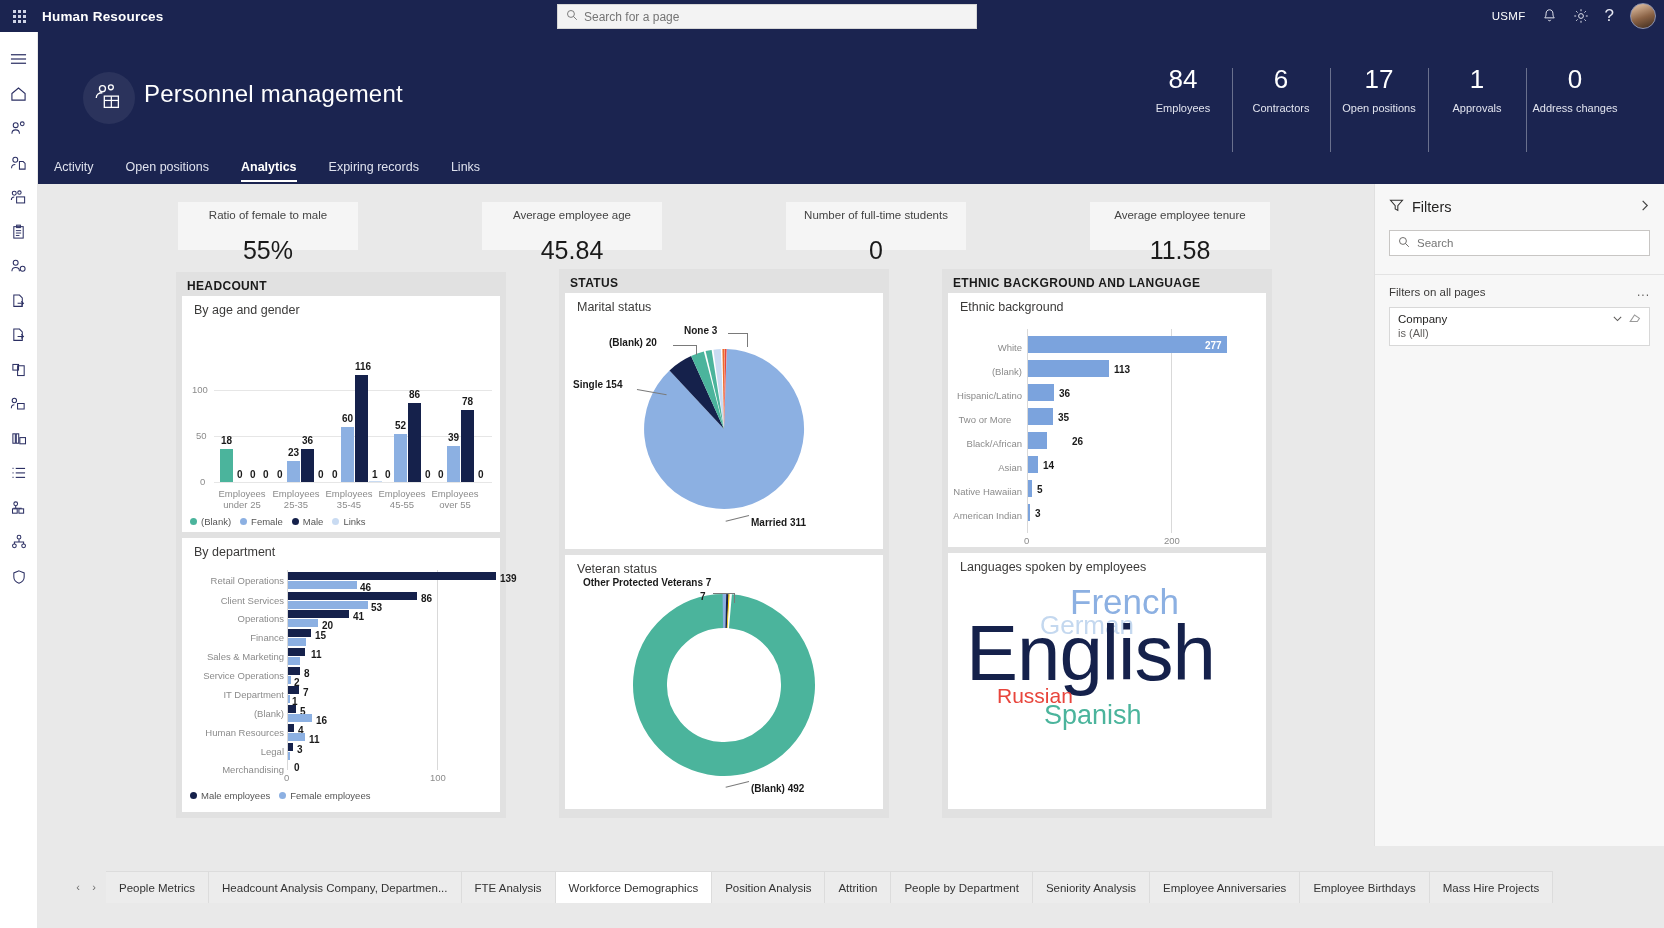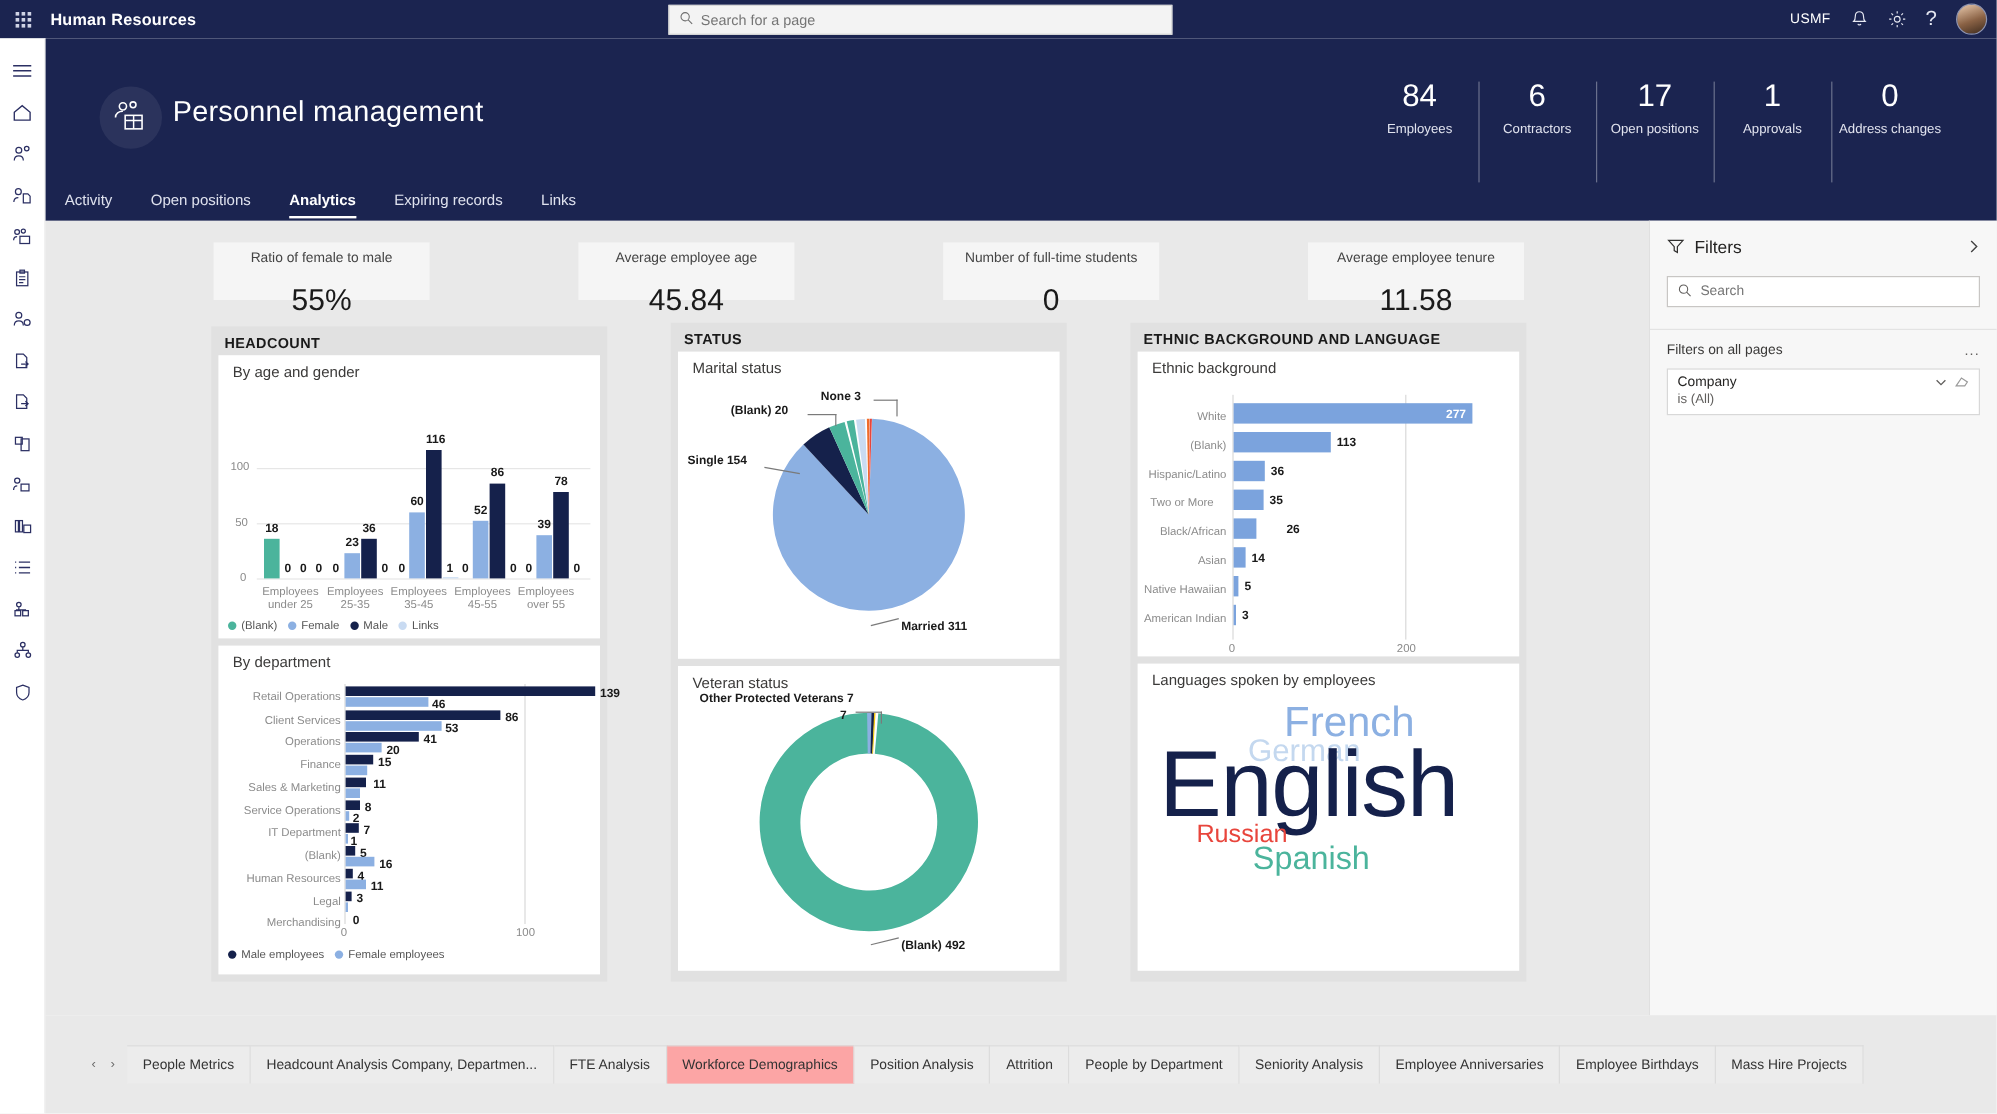--- a/index.html
+++ b/index.html
@@ -95,21 +95,21 @@
   .legend { position:absolute; display:flex; gap:9px; align-items:center; }
   .legend .li { display:flex; align-items:center; gap:4px; font-size:9.5px; color:#555; }
   .dot { width:7px;height:7px;border-radius:50%; display:inline-block; }
   .leader { position:absolute; background:#7a7a7a; }
   .wc { position:absolute; white-space:nowrap; }
   .tabbar { position:absolute; left:38px; top:846px; width:1626px; height:82px; background:#e9e9e9; }
   .tabstrip { position:absolute; left:28px; top:25px; height:32px; display:flex; align-items:stretch; }
   .navbtns { display:flex; align-items:center; gap:0px; padding:0 4px; color:#6b6b6b; }
   .navbtns span { width:16px; text-align:center; font-size:11px; cursor:pointer; }
   .ptab { background:#ececec; border-right:1px solid #dcdcdc; border-top:1px solid #dcdcdc; display:flex; align-items:center; padding:0 13px; font-size:11.5px; color:#333; cursor:pointer; white-space:nowrap; }
-  .ptab.active { background:#fca5a5; }
+  .ptab.active { background:#ffffff; }
 </style>
 </head>
 <body>
 
 <div id="app">
 
   <div class="topbar">
     <div class="waffle">
       <div class="waffle-grid">
           <i></i>

